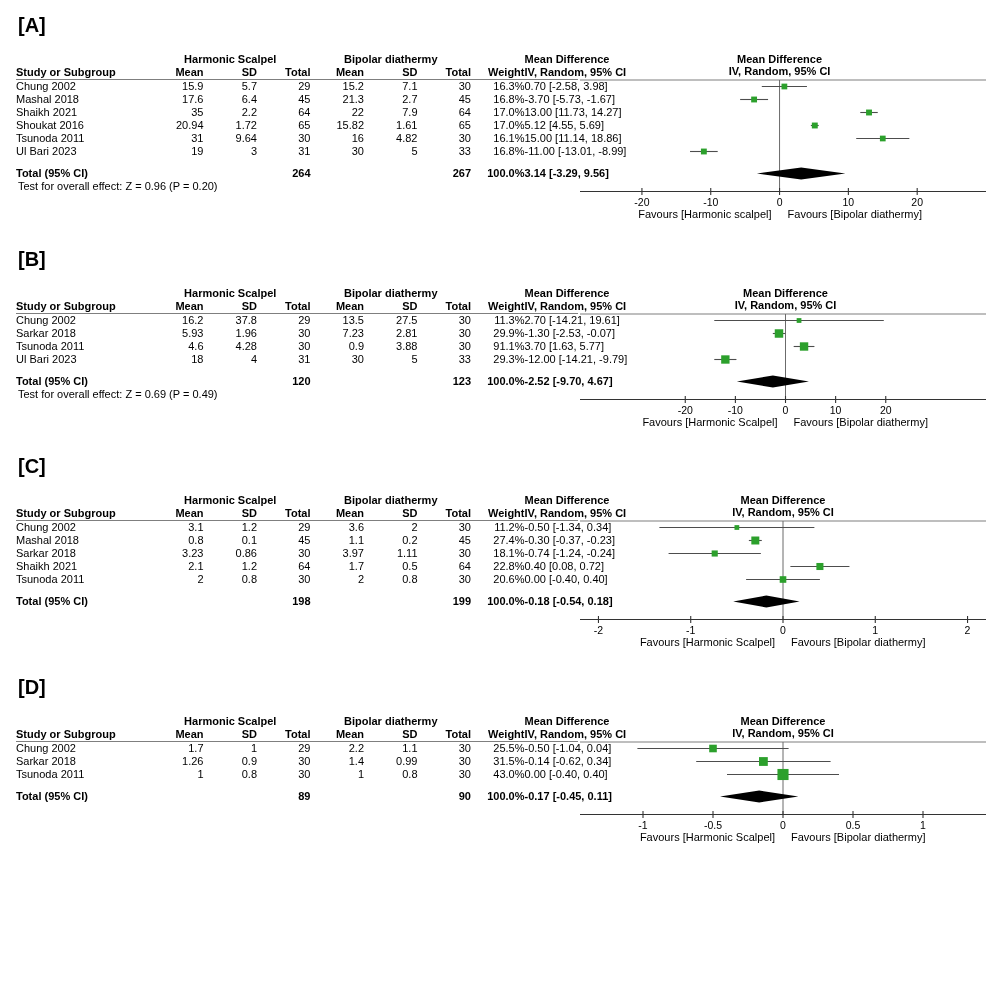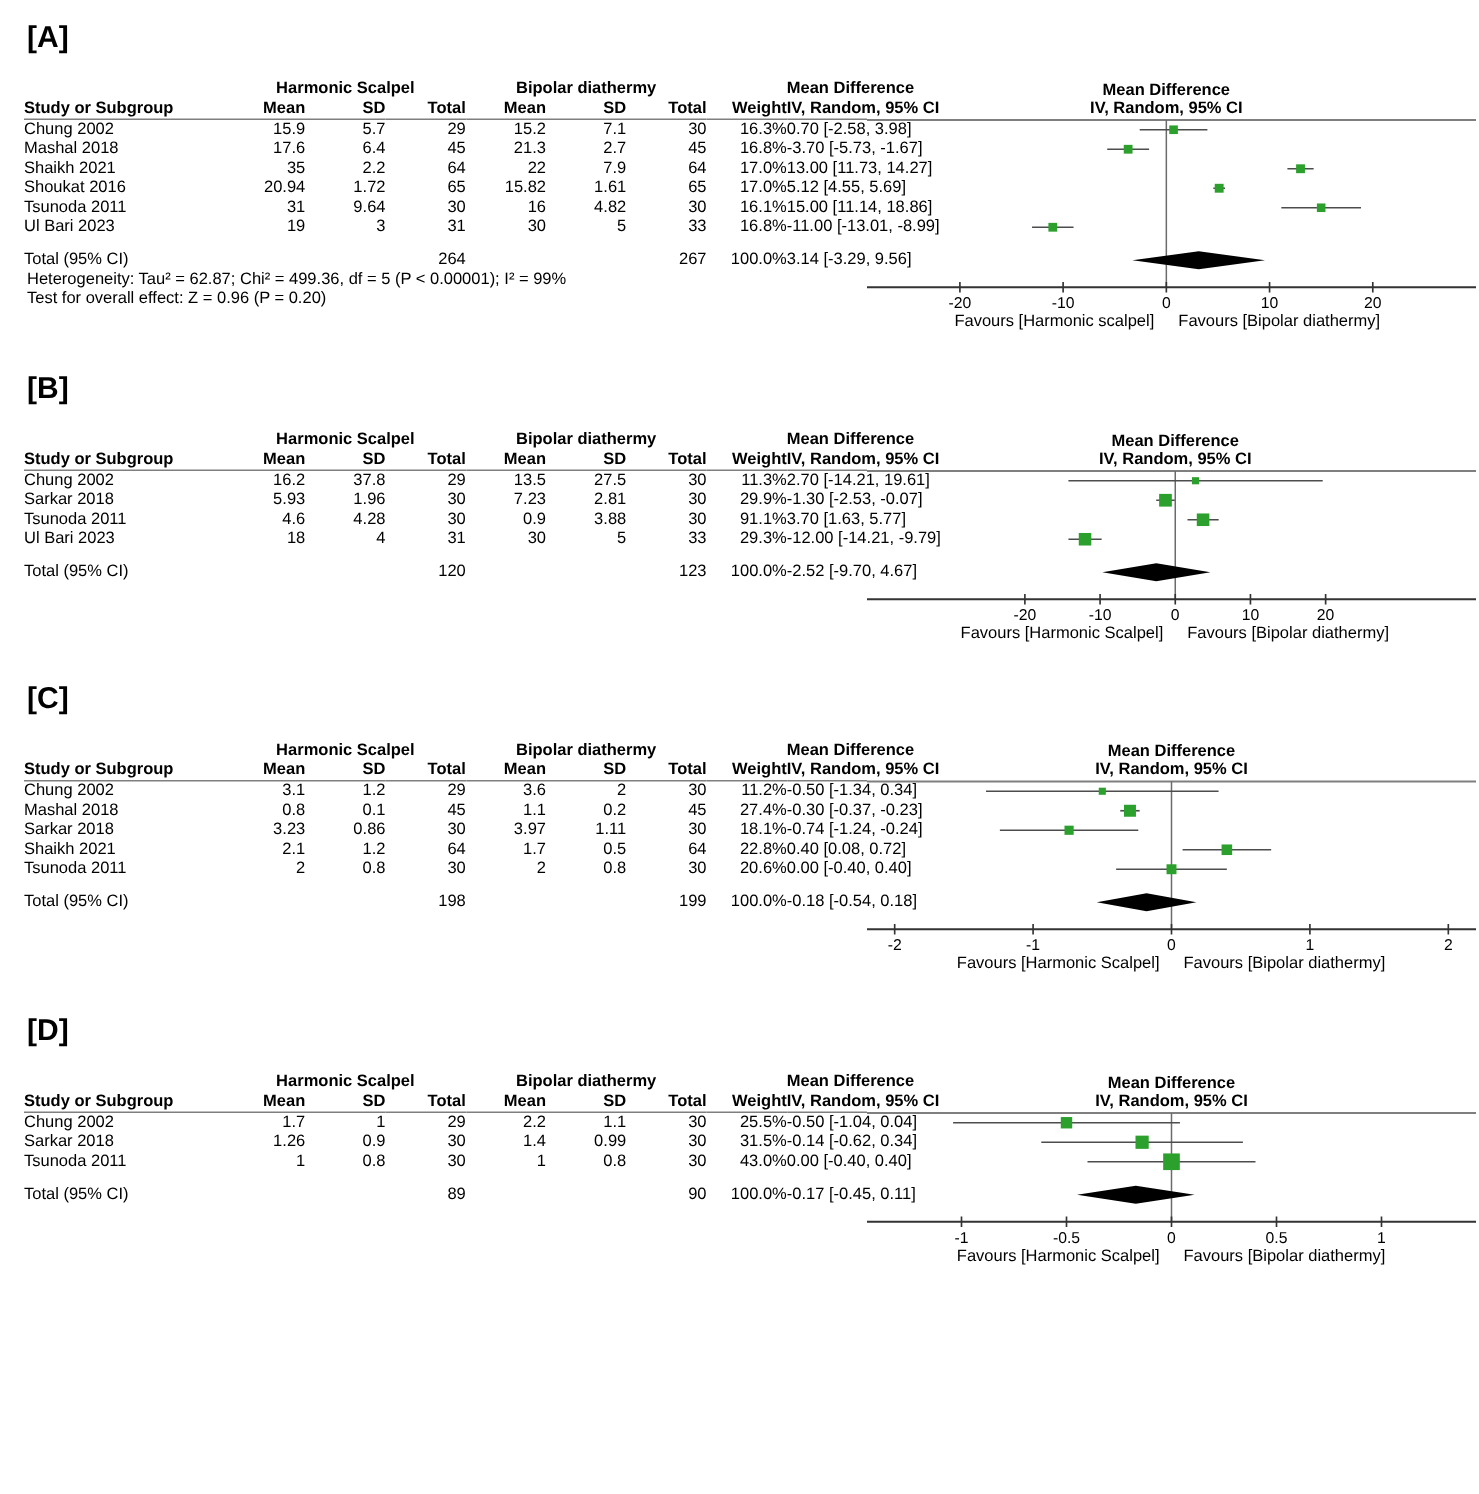--- a/index.html
+++ b/index.html
@@ -2,36 +2,36 @@
 <html><head>
 <meta charset="utf-8">
 <title>Forest plot figure</title>
 <style>
   html,body { margin:0; padding:0; background:#ffffff; }
   body { width:986px; font-family:"Liberation Sans", sans-serif; color:#000; }
   .figure { padding:6px 0 10px 16px; }
   .panel { margin-bottom:6px; }
   .panel-label { font-size:20px; font-weight:bold; margin:24px 0 16px 2px; }
   .panel:first-child .panel-label { margin-top:8px; }
-  .forest { display:flex; align-items:flex-start; }
+  .forest { display:flex; align-items:flex-start;justify-content:space-between; }
   table.ftable { border-collapse:collapse; table-layout:fixed; width:562px; }
   table.ftable th, table.ftable td {
     padding:0; font-size:11px; line-height:13px; height:13px;
     white-space:nowrap; font-weight:normal;
   }
   table.ftable thead th { font-weight:bold; }
   table.ftable thead tr.cols th { border-bottom:1.2px solid #7f7f7f; }
   th.ctr { text-align:center; }
   .c-study { width:134px; text-align:left; padding-left:2px; }
   .c-num  { text-align:right; padding-right:9px; }
   .c-m  { width:44px; } .c-sd { width:38px; } .c-t { width:38px; }
   .c-w  { width:48px; text-align:right; padding-right:6px; }
   .c-ci { width:136px; text-align:right; padding-right:2px; }
   tr.spacer td { height:9px; line-height:9px; }
-  tr.total td { font-weight:normal; }
+  tr.total td { font-weight:bold; }
   .subline { font-size:11px; line-height:13px; padding-left:2px; white-space:nowrap; }
   .plot svg { display:block; }
   svg text { font-family:"Liberation Sans", sans-serif; fill:#000; }
 </style>
 </head>
 <body>
 
 <div class="figure">
     <section class="panel">
     <div class="panel-label">[A]</div>
@@ -134,21 +134,20 @@
                 <td class="c-num c-sd"></td>
                 <td class="c-num c-t">264</td>
                 <td class="c-num c-m"></td>
                 <td class="c-num c-sd"></td>
                 <td class="c-num c-t">267</td>
                 <td class="c-w">100.0%</td>
                 <td class="c-ci">3.14 [-3.29, 9.56]</td>
               </tr>
             </tbody>
         </table>
-        <div class="subline">Heterogeneity: Tau² = 62.87; Chi² = 499.36, df = 5 (P &lt; 0.00001); I² = 99%</div>
         <div class="subline">Test for overall effect: Z = 0.96 (P = 0.20)</div>
       </div>
       <div class="plot">
           <svg width="406" height="170.5" viewBox="0 0 406 170.5">
             <text x="199.55932203389833" y="10" text-anchor="middle" font-size="11" font-weight="bold">Mean Difference</text>
             <text x="199.55932203389833" y="22" text-anchor="middle" font-size="11" font-weight="bold">IV, Random, 95% CI</text>
             <line x1="0" y1="27" x2="406" y2="27" stroke="#7f7f7f" stroke-width="1.2"></line>
             <line x1="199.55932203389833" y1="27" x2="199.55932203389833" y2="138.5" stroke="#6b6b6b" stroke-width="1"></line>
             <line x1="181.80542372881357" y1="33.5" x2="226.94711864406779" y2="33.5" stroke="#4d4d4d" stroke-width="1.1"></line>
             <rect x="201.49627118644065" y="30.62" width="5.76" height="5.76" fill="#2CA02C"></rect>
@@ -259,20 +258,21 @@
                 <td class="c-num c-sd"></td>
                 <td class="c-num c-t">120</td>
                 <td class="c-num c-m"></td>
                 <td class="c-num c-sd"></td>
                 <td class="c-num c-t">123</td>
                 <td class="c-w">100.0%</td>
                 <td class="c-ci">-2.52 [-9.70, 4.67]</td>
               </tr>
             </tbody>
         </table>
+        <div class="subline">Test for overall effect: Z = 0.69 (P = 0.49)</div>
       </div>
       <div class="plot">
           <svg width="406" height="144.5" viewBox="0 0 406 144.5">
             <text x="205.50617283950618" y="10" text-anchor="middle" font-size="11" font-weight="bold">Mean Difference</text>
             <text x="205.50617283950618" y="22" text-anchor="middle" font-size="11" font-weight="bold">IV, Random, 95% CI</text>
             <line x1="0" y1="27" x2="406" y2="27" stroke="#7f7f7f" stroke-width="1.2"></line>
             <line x1="205.50617283950618" y1="27" x2="205.50617283950618" y2="112.5" stroke="#6b6b6b" stroke-width="1"></line>
             <line x1="134.28074074074073" y1="33.5" x2="303.7982716049383" y2="33.5" stroke="#4d4d4d" stroke-width="1.1"></line>
             <rect x="216.6595061728395" y="31.12" width="4.76" height="4.76" fill="#2CA02C"></rect>
             <line x1="192.82493827160494" y1="46.5" x2="205.15530864197532" y2="46.5" stroke="#4d4d4d" stroke-width="1.1"></line>

